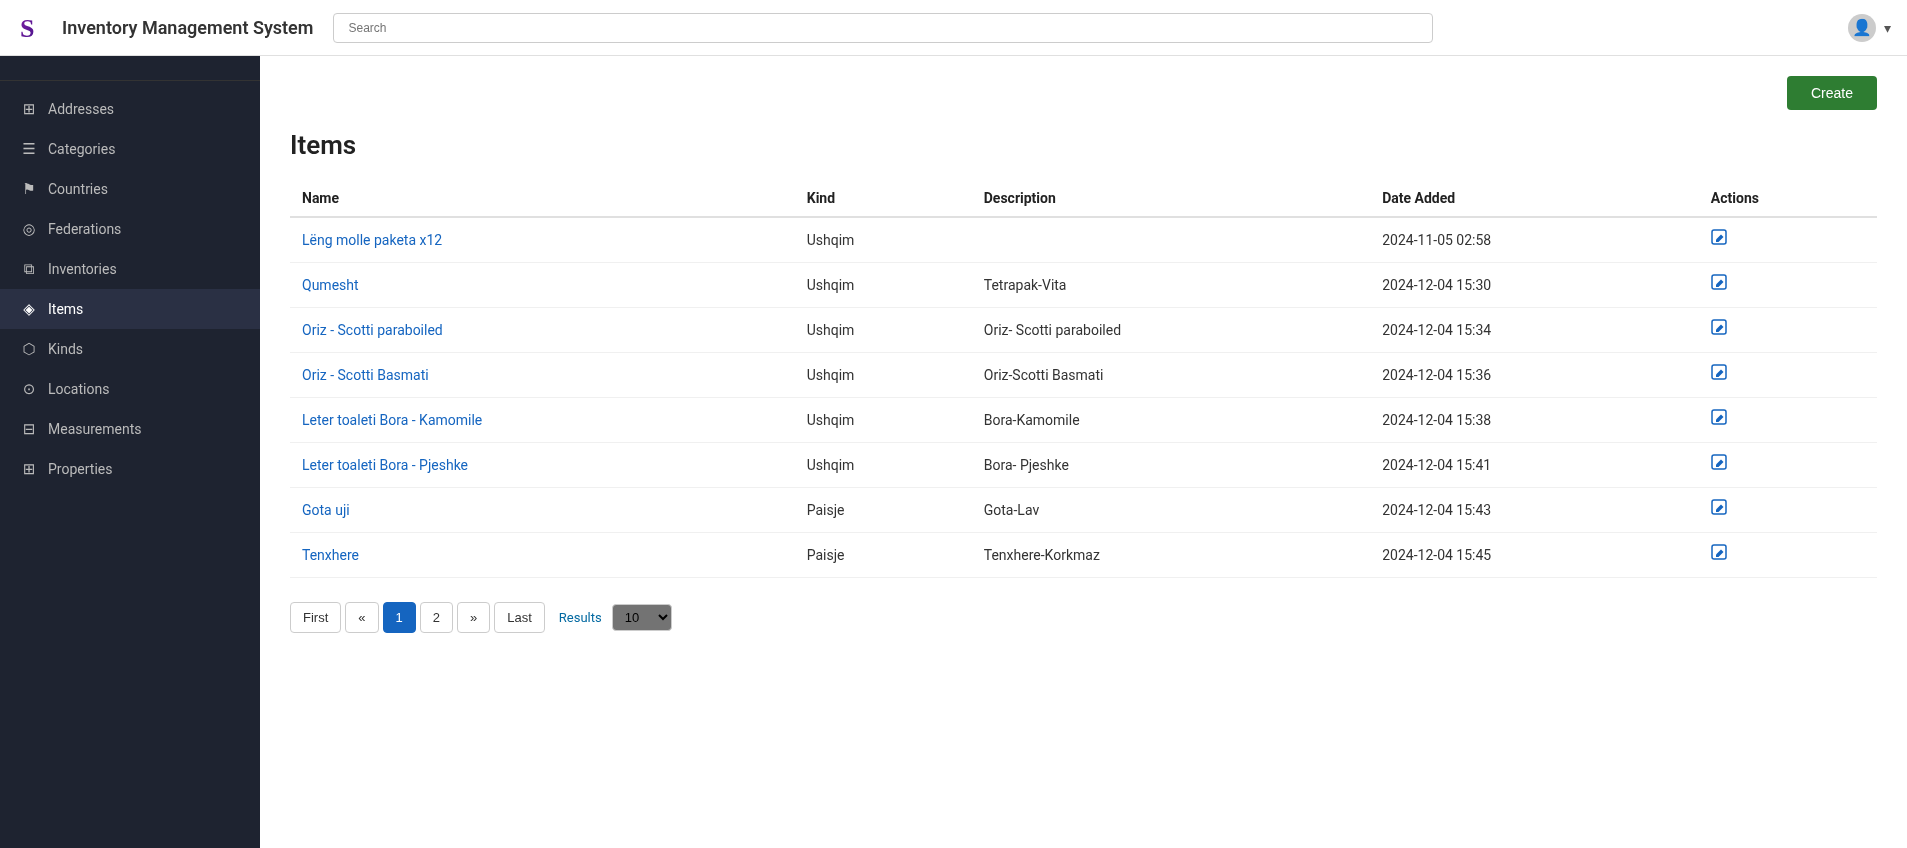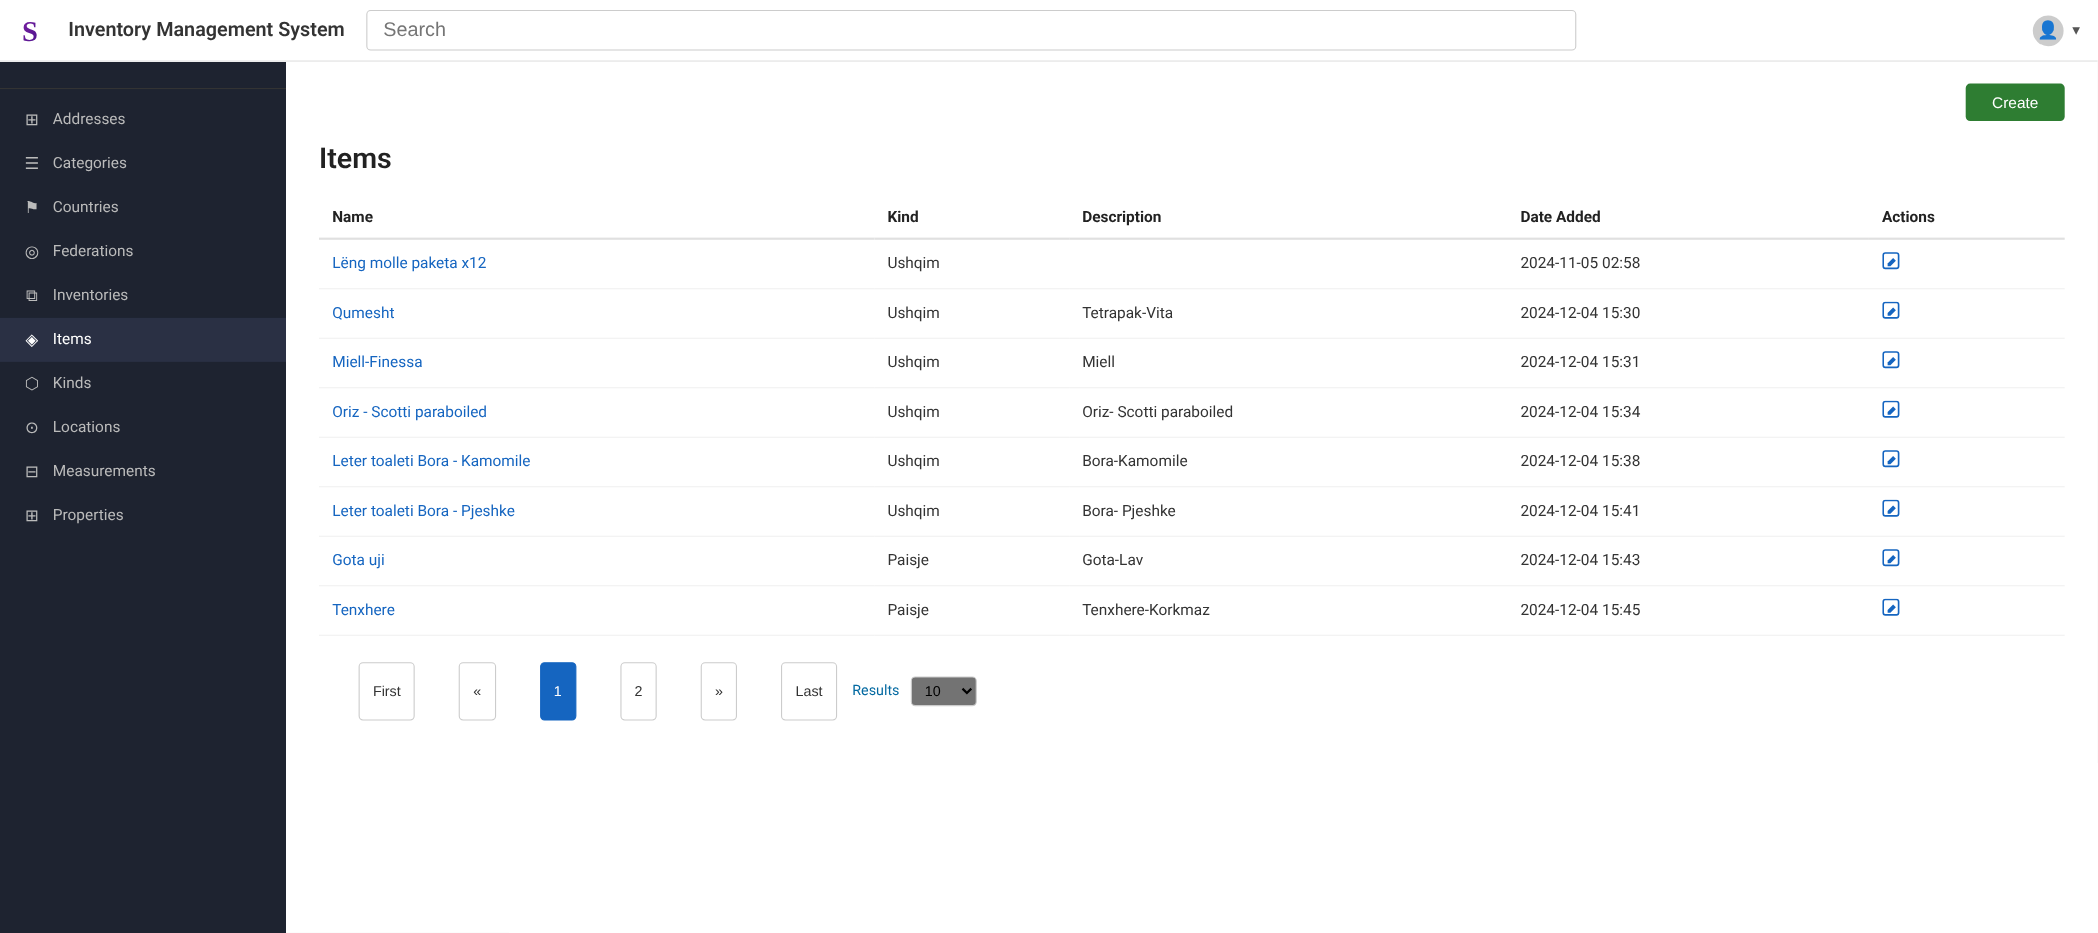--- a/index.html
+++ b/index.html
@@ -36,21 +36,21 @@
     }
     .navbar-search {
       flex: 1;
       max-width: 1100px;
     }
     .navbar-search input {
       width: 100%;
       padding: 7px 14px;
       border: 1px solid #ccc;
       border-radius: 4px;
-      font-size: 18px;
+      font-size: 12px;
       outline: none;
     }
     .navbar-right {
       margin-left: auto;
       display: flex;
       align-items: center;
       gap: 8px;
       color: #555;
       cursor: pointer;
     }
@@ -174,28 +174,27 @@
     }
 
     
     .pagination-row {
       display: flex;
       align-items: center;
       gap: 4px;
       margin-top: 24px;
     }
     .page-btn {
-      padding: 18px 12px;
+      padding: 7px 12px;
       border: 1px solid #ccc;
       background: #fff;
       color: #333;
       cursor: pointer;
       border-radius: 4px;
       font-size: 13px;
-      margin-left: 36px;
     }
     .page-btn.active {
       background: #1565c0;
       color: #fff;
       border-color: #1565c0;
     }
     .results-label {
       margin-left: 10px;
       color: #0369a1;
       font-size: 13px;
@@ -313,34 +312,34 @@
             <td><a class="item-link" href="#">Qumesht</a></td>
             <td>Ushqim</td>
             <td>Tetrapak-Vita</td>
             <td>2024-12-04 15:30</td>
             <td><span class="edit-icon"><svg width="18" height="18" viewBox="0 0 18 18" fill="none" xmlns="http://www.w3.org/2000/svg">
                   <rect x="1" y="1" width="14" height="14" rx="2" stroke="#1565c0" stroke-width="1.5" fill="none"></rect>
                   <path d="M5 10.5l5-5 2.5 2.5-5 5H5v-2.5z" fill="#1565c0"></path>
                 </svg></span></td>
           </tr>
           <tr>
-            <td><a class="item-link" href="#">Miell-Finessa</a></td>
-            <td>Ushqim</td>
-            <td>Miell</td>
-            <td>2024-12-04 15:31</td>
-            <td><span class="edit-icon"><svg width="18" height="18" viewBox="0 0 18 18" fill="none" xmlns="http://www.w3.org/2000/svg">
-                  <rect x="1" y="1" width="14" height="14" rx="2" stroke="#1565c0" stroke-width="1.5" fill="none"></rect>
-                  <path d="M5 10.5l5-5 2.5 2.5-5 5H5v-2.5z" fill="#1565c0"></path>
-                </svg></span></td>
-          </tr>
-          <tr>
             <td><a class="item-link" href="#">Oriz - Scotti paraboiled</a></td>
             <td>Ushqim</td>
             <td>Oriz- Scotti paraboiled</td>
             <td>2024-12-04 15:34</td>
+            <td><span class="edit-icon"><svg width="18" height="18" viewBox="0 0 18 18" fill="none" xmlns="http://www.w3.org/2000/svg">
+                  <rect x="1" y="1" width="14" height="14" rx="2" stroke="#1565c0" stroke-width="1.5" fill="none"></rect>
+                  <path d="M5 10.5l5-5 2.5 2.5-5 5H5v-2.5z" fill="#1565c0"></path>
+                </svg></span></td>
+          </tr>
+          <tr>
+            <td><a class="item-link" href="#">Oriz - Scotti Basmati</a></td>
+            <td>Ushqim</td>
+            <td>Oriz-Scotti Basmati</td>
+            <td>2024-12-04 15:36</td>
             <td><span class="edit-icon"><svg width="18" height="18" viewBox="0 0 18 18" fill="none" xmlns="http://www.w3.org/2000/svg">
                   <rect x="1" y="1" width="14" height="14" rx="2" stroke="#1565c0" stroke-width="1.5" fill="none"></rect>
                   <path d="M5 10.5l5-5 2.5 2.5-5 5H5v-2.5z" fill="#1565c0"></path>
                 </svg></span></td>
           </tr>
           <tr>
             <td><a class="item-link" href="#">Leter toaleti Bora - Kamomile</a></td>
             <td>Ushqim</td>
             <td>Bora-Kamomile</td>
             <td>2024-12-04 15:38</td>

